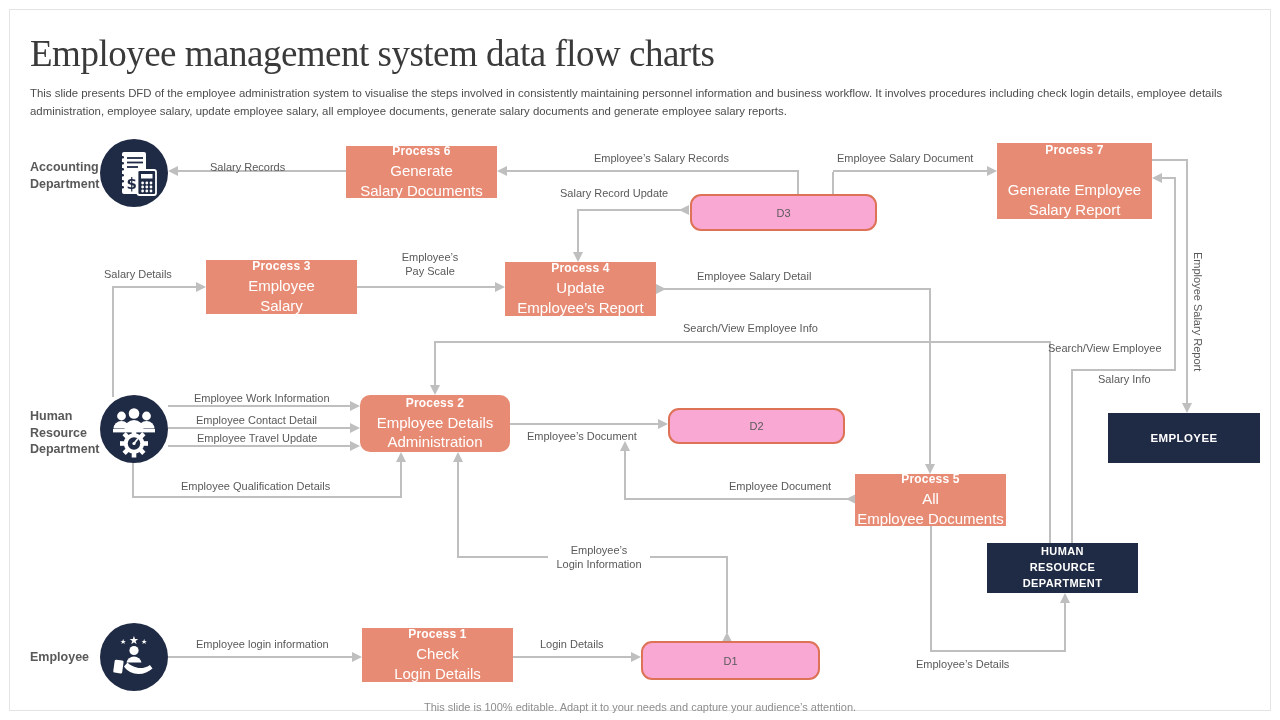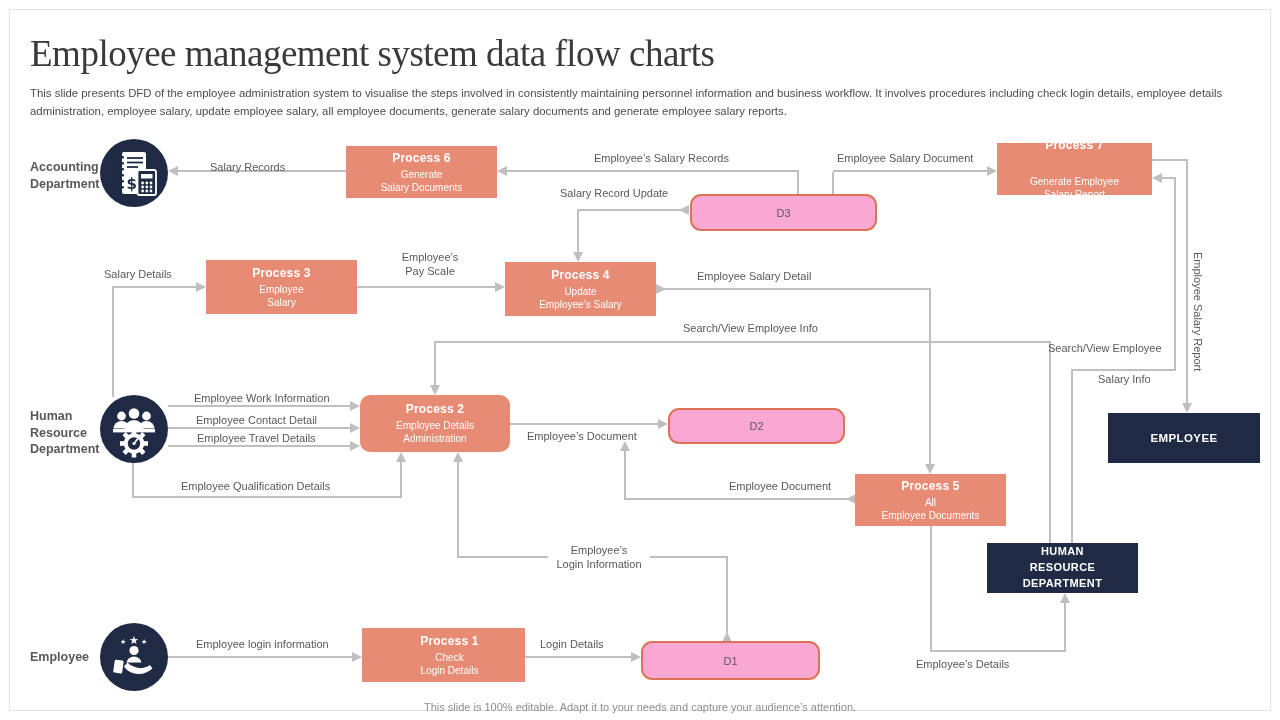--- a/index.html
+++ b/index.html
@@ -13,21 +13,21 @@
         color:#4c4c4c;}
   .footer{position:absolute;left:0;right:0;top:701px;text-align:center;font-size:11px;color:#8d8d8d;}
   
   .ent-label{position:absolute;font-weight:bold;font-size:12.5px;color:var(--label,#595959);
              white-space:pre-line;line-height:1.32;}
   .icon-circle{position:absolute;width:68px;height:68px;}
   
   .proc{position:absolute;background:var(--process-fill,#E88B74);color:#fff;text-align:center;
         display:flex;flex-direction:column;justify-content:center;}
   .proc .t{font-weight:bold;font-size:12px;letter-spacing:.2px;}
-  .proc .b{font-size:10px;line-height:1.3;white-space:pre-line;margin-top:3px;}
+  .proc .b{font-size:15px;line-height:1.3;white-space:pre-line;margin-top:3px;}
   
   .store{position:absolute;background:#f9a8d4;border:2px solid var(--store-border,#DE7257);
          border-radius:11px;display:flex;align-items:center;justify-content:center;
          font-size:11px;color:var(--label,#595959);}
   
   .sink{position:absolute;background:var(--navy,#1F2A44);color:#fff;font-weight:bold;
         display:flex;align-items:center;justify-content:center;text-align:center;
         font-size:11.5px;line-height:1.45;white-space:pre-line;letter-spacing:.4px;}
   
   .hl{position:absolute;height:2px;background:var(--line,#BFBFBF);}
@@ -140,21 +140,21 @@
   <div class="lbl" style="left:104px;top:268px;">Salary Details</div>
   <div class="lbl c" style="left:393px;top:251px;width:74px;">Employee’s
 Pay Scale</div>
   <div class="lbl" style="left:689px;top:270px;margin-left:8px;">Employee Salary Detail</div>
   <div class="lbl" style="left:683px;top:322px;">Search/View Employee Info</div>
   <div class="lbl" style="left:1048px;top:315px;margin-top:27px;">Search/View Employee</div>
   <div class="lbl" style="left:1098px;top:373px;">Salary Info</div>
   <div class="vtext" style="left:1192px;top:252px;">Employee Salary Report</div>
   <div class="lbl" style="left:194px;top:392px;">Employee Work Information</div>
   <div class="lbl" style="left:196px;top:414px;">Employee Contact Detail</div>
-  <div class="lbl" style="left:197px;top:432px;">Employee Travel Details</div>
+  <div class="lbl" style="left:197px;top:432px;">Employee Travel Update</div>
   <div class="lbl" style="left:181px;top:480px;">Employee Qualification Details</div>
   <div class="lbl" style="left:527px;top:430px;">Employee’s Document</div>
   <div class="lbl" style="left:729px;top:480px;">Employee Document</div>
   <div class="lbl c bg" style="left:548px;top:544px;width:96px;">Employee’s
 Login Information</div>
   <div class="lbl" style="left:196px;top:638px;">Employee login information</div>
   <div class="lbl" style="left:540px;top:638px;">Login Details</div>
   <div class="lbl" style="left:916px;top:658px;">Employee’s Details</div>
 
   <div class="ent-label" style="left:30px;top:159px;">Accounting
@@ -241,46 +241,46 @@
         <path d="M24,43.5 c2.5,4.5 9,7.5 14.5,7.5 c5.5,0 10,-2 14,-5.5 l-2.6,-3.6 c-4,2.8 -8.4,3.8 -12.4,2.8 c-4.5,-1.1 -8,-2.7 -10,-5.2 z"></path>
       </g>
     </svg>
   </div>
 
   <div class="proc" style="left:346px;top:146px;width:151px;height:52px;">
     <div class="t">Process 6</div>
     <div class="b">Generate
 Salary Documents</div>
   </div>
-  <div class="proc" style="left:997px;top:143px;width:155px;height:52px;gap:20px;">
+  <div class="proc" style="left:997px;top:143px;width:155px;height:76px;gap:20px;">
     <div class="t">Process 7</div>
     <div class="b">Generate Employee
 Salary Report</div>
   </div>
   <div class="proc" style="left:206px;top:260px;width:151px;height:54px;">
     <div class="t">Process 3</div>
     <div class="b">Employee
 Salary</div>
   </div>
   <div class="proc" style="left:505px;top:262px;width:151px;height:54px;">
     <div class="t">Process 4</div>
     <div class="b">Update
-Employee’s Salary</div>
+Employee’s Report</div>
   </div>
   <div class="proc" style="left:360px;top:395px;width:150px;height:57px;border-radius:10px;">
     <div class="t">Process 2</div>
     <div class="b">Employee Details
 Administration</div>
   </div>
   <div class="proc" style="left:855px;top:474px;width:151px;height:52px;">
     <div class="t">Process 5</div>
     <div class="b">All
 Employee Documents</div>
   </div>
-  <div class="proc" style="left:362px;top:628px;width:151px;height:54px;padding-left:12px;">
+  <div class="proc" style="left:362px;top:628px;width:151px;height:54px;">
     <div class="t">Process 1</div>
     <div class="b">Check
 Login Details</div>
   </div>
 
   <div class="store" style="left:690px;top:194px;width:183px;height:33px;">D3</div>
   <div class="store" style="left:668px;top:408px;width:173px;height:32px;">D2</div>
   <div class="store" style="left:641px;top:641px;width:175px;height:35px;">D1</div>
 
   <div class="sink" style="left:1108px;top:413px;width:152px;height:50px;">EMPLOYEE</div>

